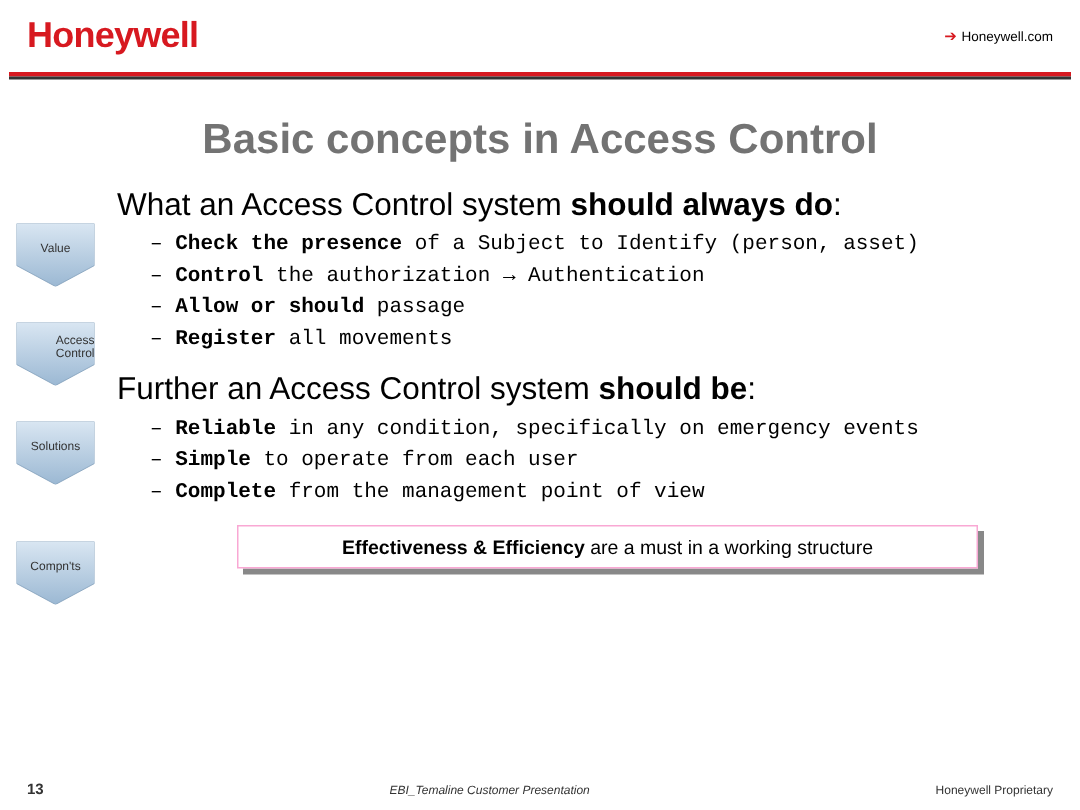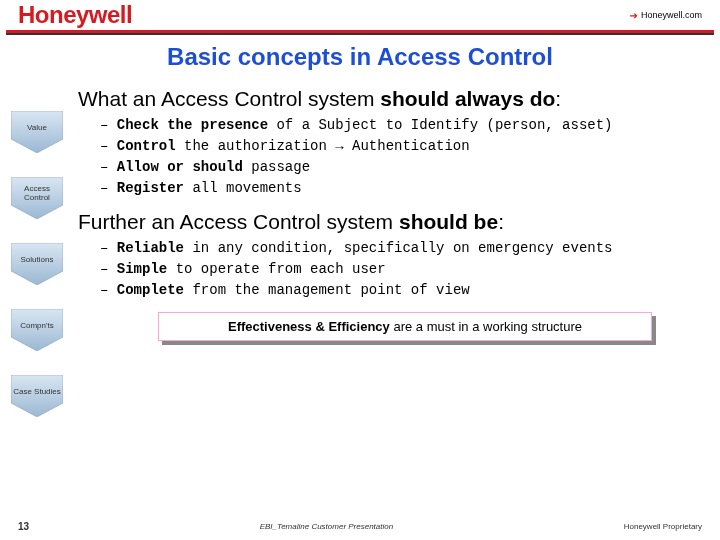--- a/index.html
+++ b/index.html
@@ -4,63 +4,63 @@
 <style>
   * { box-sizing: border-box; margin: 0; padding: 0; }
   body {
     width: 720px;
     height: 540px;
     font-family: Arial, sans-serif;
     background: #fff;
     position: relative;
   }
   .header {
-    height: 30px;
+    height: 48px;
     display: flex;
     align-items: center;
     justify-content: space-between;
     padding: 0 18px;
     gap: 12px;
   }
   .logo {
     font-family: Arial, sans-serif;
     font-weight: bold;
     color: #d71920;
     font-size: 24px;
     letter-spacing: -0.5px;
   }
   .url { font-size: 9px; color: #000; display: flex; align-items: center; gap: 3px; }
   .url-arrow { color: #d71920; font-size: 10px; }
   .redbar { height: 3px; background: #d71920; margin: 0 6px; }
   .darkbar { height: 2px; background: #333; margin: 0 6px 8px; }
   .title {
     text-align: center;
-    font-size: 24px;
+    font-size: 28px;
     font-weight: bold;
-    margin: 8px 0 16px;
-    color: #1d4ed8;
+    margin: 24px 0 16px;
+    color: #737373;
   }
   .content { display: flex; padding: 0 8px; }
   .navcol { width: 58px; position: relative; }
   .chevron {
     position: absolute;
     left: 3px;
     width: 52px;
     height: 42px;
     font-size: 8px;
     color: #333;
     text-align: center;
     line-height: 1.1;
     display: flex;
     align-items: center;
     justify-content: center;
     padding-bottom: 8px;
   }
   .chevron svg { position: absolute; top: 0; left: 0; width: 52px; height: 42px; }
-  .chev-label { position: relative; z-index: 2; }
+  .chev-label { position: relative; z-index: 2; text-align: right; }
   .maincol { flex: 1; padding-left: 12px; }
   .heading { font-size: 21px; margin-bottom: 6px; }
   .bullets { margin: 0 0 14px 22px; font-family: Liberation Mono, monospace; }
   .bullets li {
     list-style: none;
     font-size: 14px;
     margin-bottom: 5px;
   }
   .bullets li::before {
     content: "– ";
@@ -138,43 +138,31 @@
           <defs>
             <linearGradient id="g" x1="0" y1="0" x2="0" y2="1">
               <stop offset="0%" stop-color="#d9e6f2"></stop>
               <stop offset="100%" stop-color="#9bb8d3"></stop>
             </linearGradient>
           </defs>
           <path d="M0,0 L52,0 L52,28 L26,42 L0,28 Z" fill="url(#g)" stroke="#7a9ab5" stroke-width="0.5"></path>
         </svg>
         <span class="chev-label">Solutions</span>
       </div>
-      <div class="chevron" style="top: 222px;">
+      <div class="chevron" style="top: 236px;">
         <svg viewBox="0 0 52 42">
           <defs>
             <linearGradient id="g" x1="0" y1="0" x2="0" y2="1">
               <stop offset="0%" stop-color="#d9e6f2"></stop>
               <stop offset="100%" stop-color="#9bb8d3"></stop>
             </linearGradient>
           </defs>
           <path d="M0,0 L52,0 L52,28 L26,42 L0,28 Z" fill="url(#g)" stroke="#7a9ab5" stroke-width="0.5"></path>
         </svg>
         <span class="chev-label">Compn'ts</span>
-      </div>
-      <div class="chevron" style="top: 288px;">
-        <svg viewBox="0 0 52 42">
-          <defs>
-            <linearGradient id="g" x1="0" y1="0" x2="0" y2="1">
-              <stop offset="0%" stop-color="#d9e6f2"></stop>
-              <stop offset="100%" stop-color="#9bb8d3"></stop>
-            </linearGradient>
-          </defs>
-          <path d="M0,0 L52,0 L52,28 L26,42 L0,28 Z" fill="url(#g)" stroke="#7a9ab5" stroke-width="0.5"></path>
-        </svg>
-        <span class="chev-label">Case Studies</span>
       </div>
     </div>
   <div class="maincol">
 
     <div class="heading">
       <span>What an Access Control system </span><b><span>should always do</span></b><span>:</span>
     </div>
     <ul class="bullets" id="list1">
         <li><b>Check the presence</b> of a Subject to Identify (person, asset)</li>
         <li><b>Control</b> the authorization → Authentication</li>

